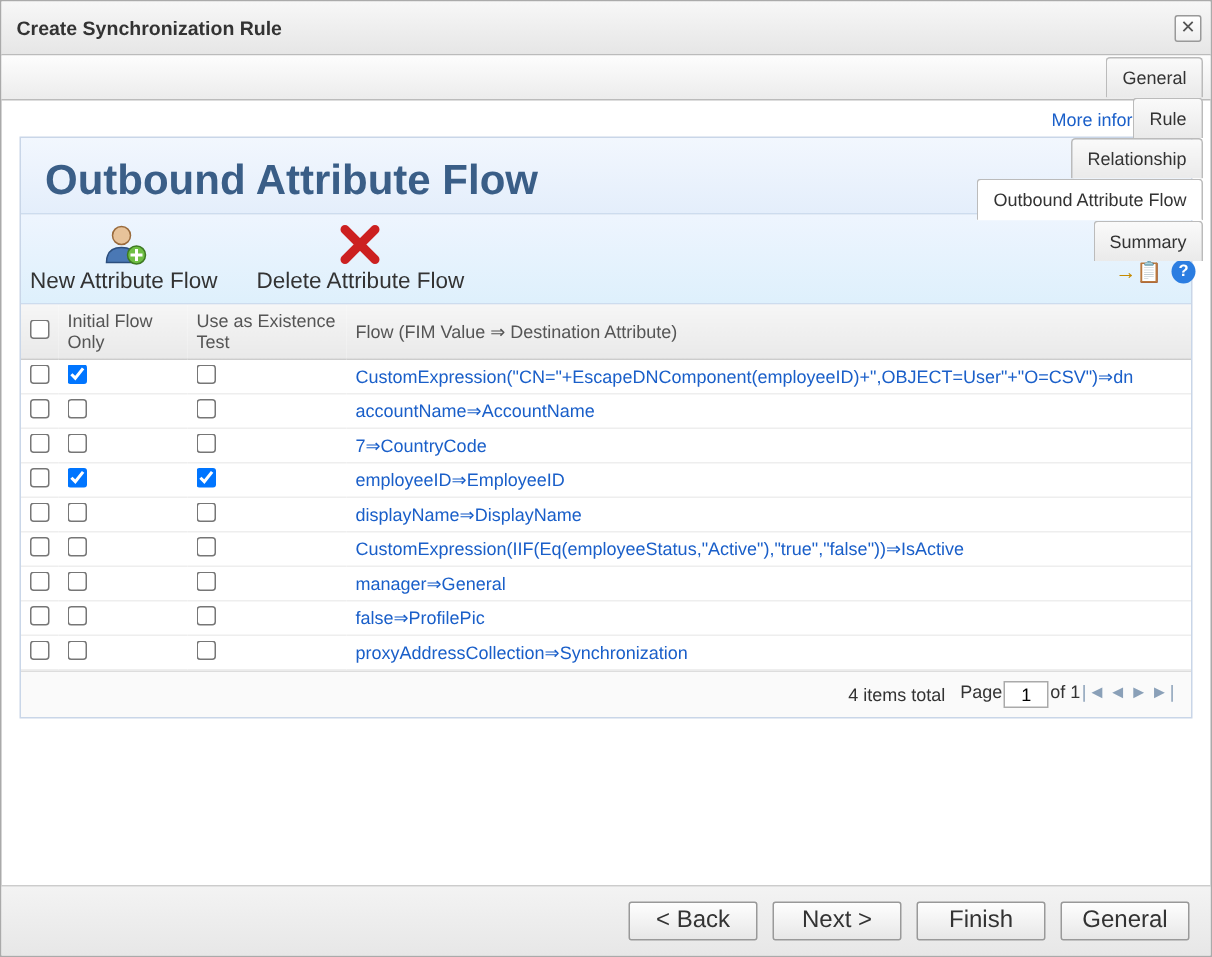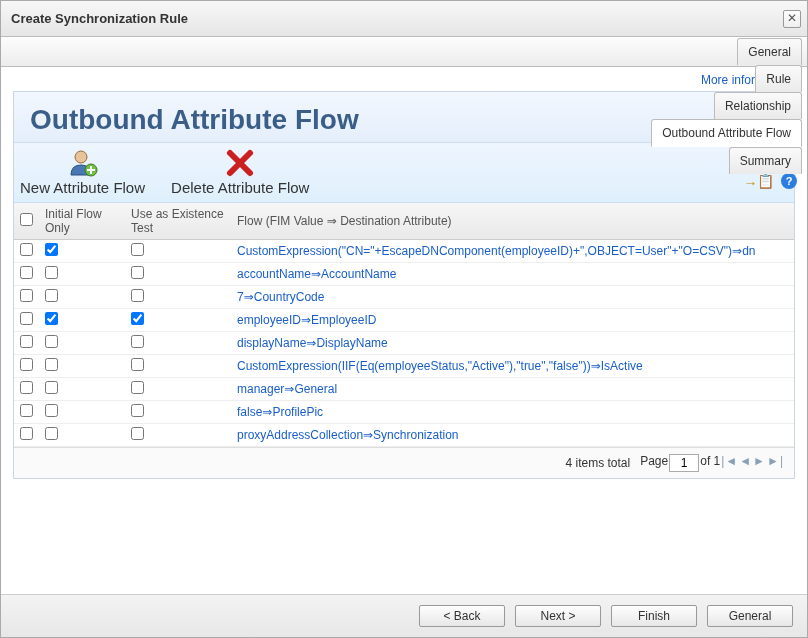--- a/index.html
+++ b/index.html
@@ -190,21 +190,21 @@
     background:linear-gradient(#f3f3f3,#e7e7e7);
     border-top:1px solid #ccc;
   }
   .btn {
     min-width: 86px;
     padding: 3px 12px;
     border: 1px solid #999;
     border-radius: 2px;
     background: linear-gradient(#fefefe,#e7e7e7);
     cursor: pointer;
-    font-size: 12px;
+    font-size: 16px;
     color:#333;
   }
   .help-icon {
     width:16px;height:16px;border-radius:50%;
     background:#2b7de1;color:#fff;font-size:11px;font-weight:bold;
     display:inline-flex;align-items:center;justify-content:center;
     cursor:pointer;
   }
   .goto-icon { color:#c58a00; font-size:14px; cursor:pointer; }
 </style>

